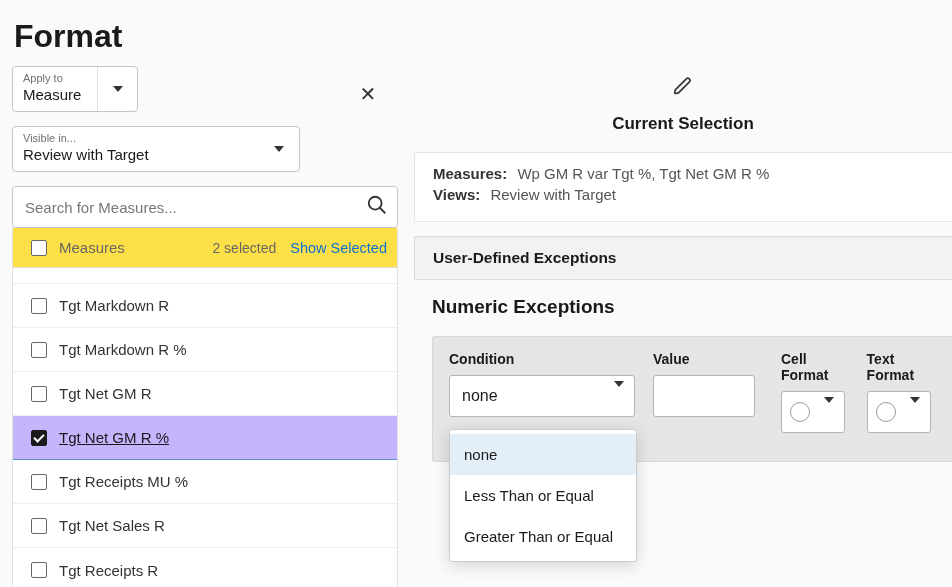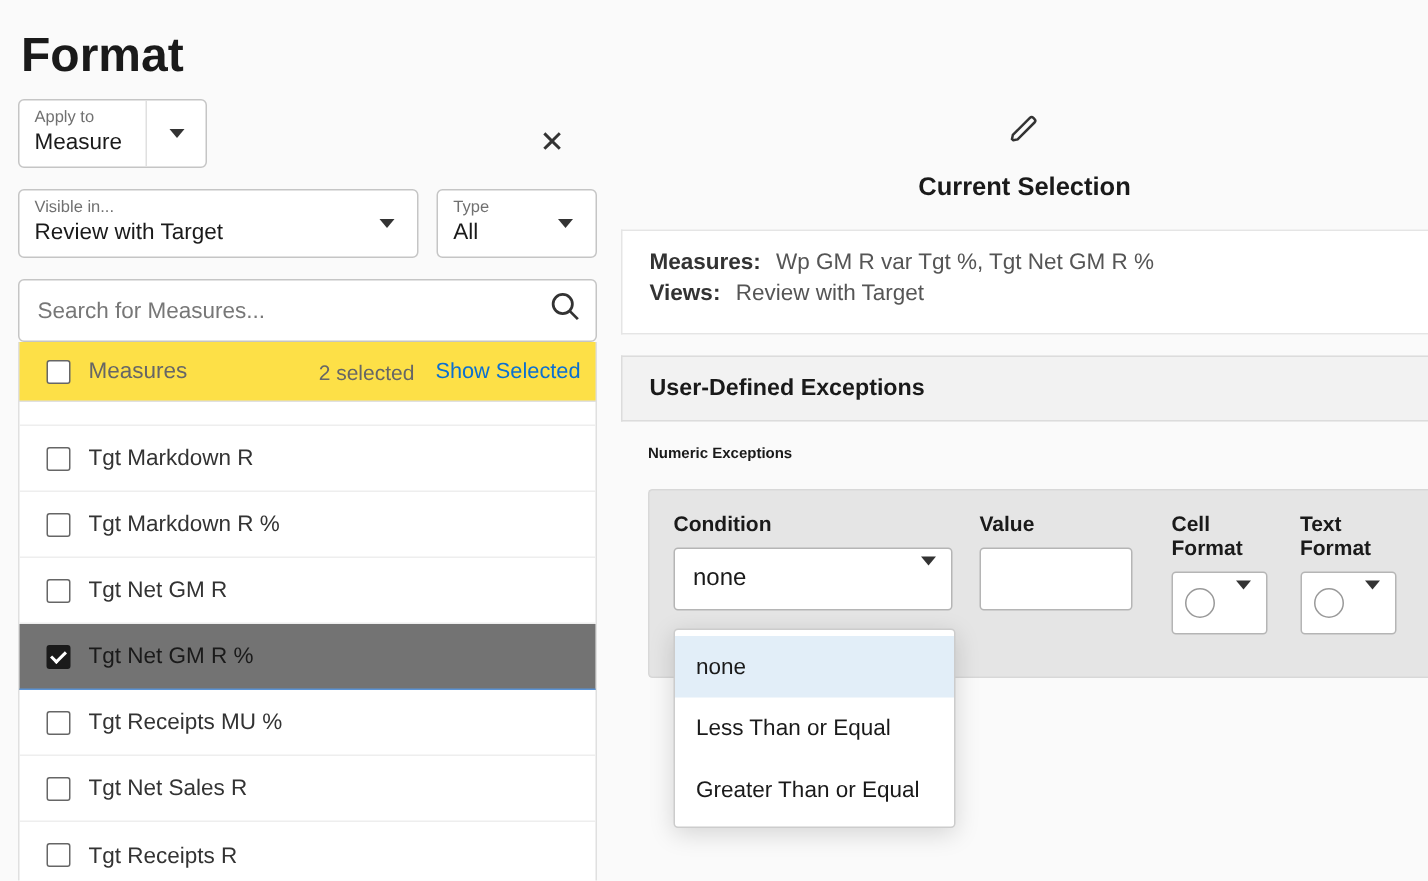--- a/index.html
+++ b/index.html
@@ -149,22 +149,23 @@
     padding: 0 18px;
     border-bottom: 1px solid #eee;
     cursor: pointer;
   }
   .measure-row.partial-top {
     height: 16px;
     padding: 0;
     border-bottom: 1px solid #eee;
   }
   .measure-row.selected {
-    background: #737373;
+    background: #c4b5fd;
     border-bottom: 1px solid #5a93d6;
+    text-decoration: underline;
   }
   .measure-row .mname { font-size: 15px; color: #333; }
   .measure-row.selected .mname { color: #1a1a1a; }
 
   
   .sel-head {
     display: flex;
     align-items: center;
     gap: 14px;
     padding: 10px 18px 18px 18px;
@@ -185,21 +186,21 @@
   .ude-head {
     background: #f2f2f2;
     border: 1px solid #dcdcdc;
     border-right: none;
     padding: 12px 18px;
     font-size: 15.5px;
     font-weight: 600;
   }
   .num-ex {
     padding: 16px 26px 0 18px;
-    font-size: 10px;
+    font-size: 19px;
     font-weight: 600;
   }
   .cond-card {
     margin: 18px 0 0 18px;
     border: 1px solid #d8d8d8;
     border-right: none;
     border-radius: 3px 0 0 3px;
     padding: 14px 16px 28px 16px;
     background: #e5e5e5;
     position: relative;
@@ -279,27 +280,20 @@
           <div class="caret-down"></div>
         </div>
     </div>
     <div class="close-x">✕</div>
   </div>
 
   <div class="row2">
     <div class="select-box visible-in">
       <div class="small-label">Visible in...</div>
       <div class="sel-value">Review with Target</div>
-      <div class="chevron-btn">
-          <div class="caret-down"></div>
-        </div>
-    </div>
-    <div class="select-box type-sel">
-      <div class="small-label">Type</div>
-      <div class="sel-value">All</div>
       <div class="chevron-btn">
           <div class="caret-down"></div>
         </div>
     </div>
   </div>
 
   <div class="search-wrap">
     <input class="search-input" placeholder="Search for Measures..." style="">
     <span class="search-icon">
       <svg width="22" height="22" viewBox="0 0 24 24" fill="none" stroke="#333" stroke-width="2">

